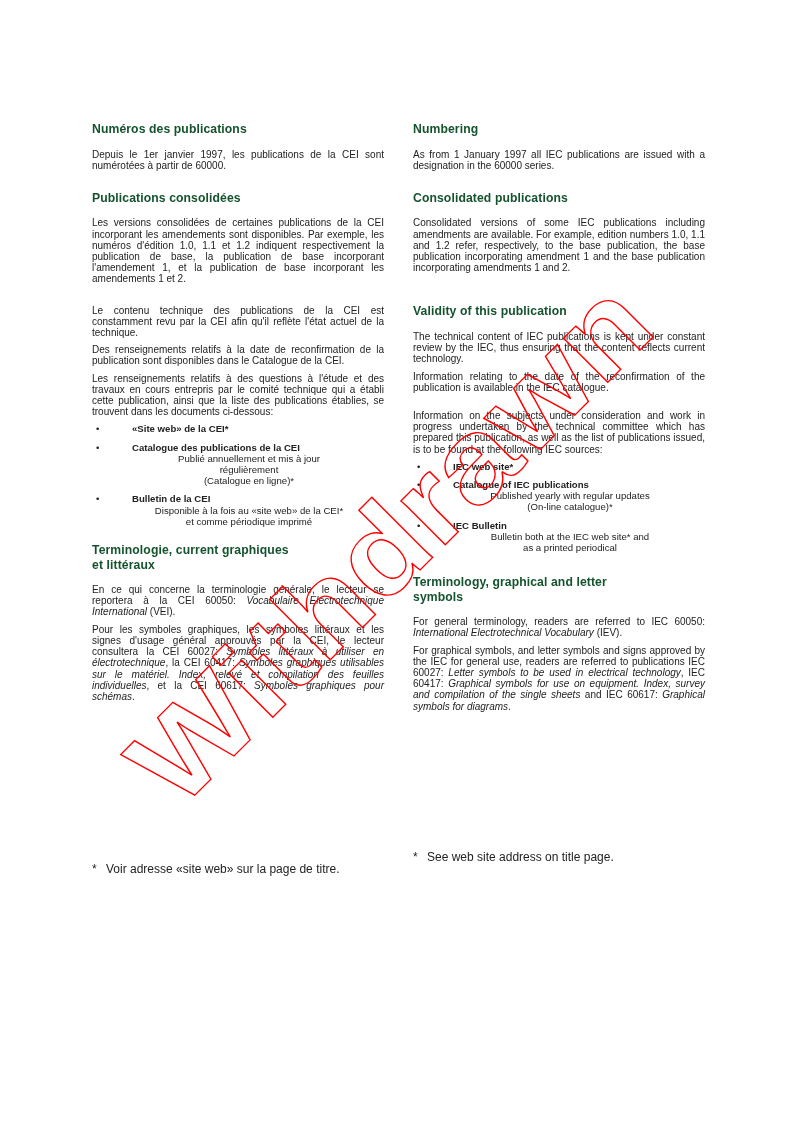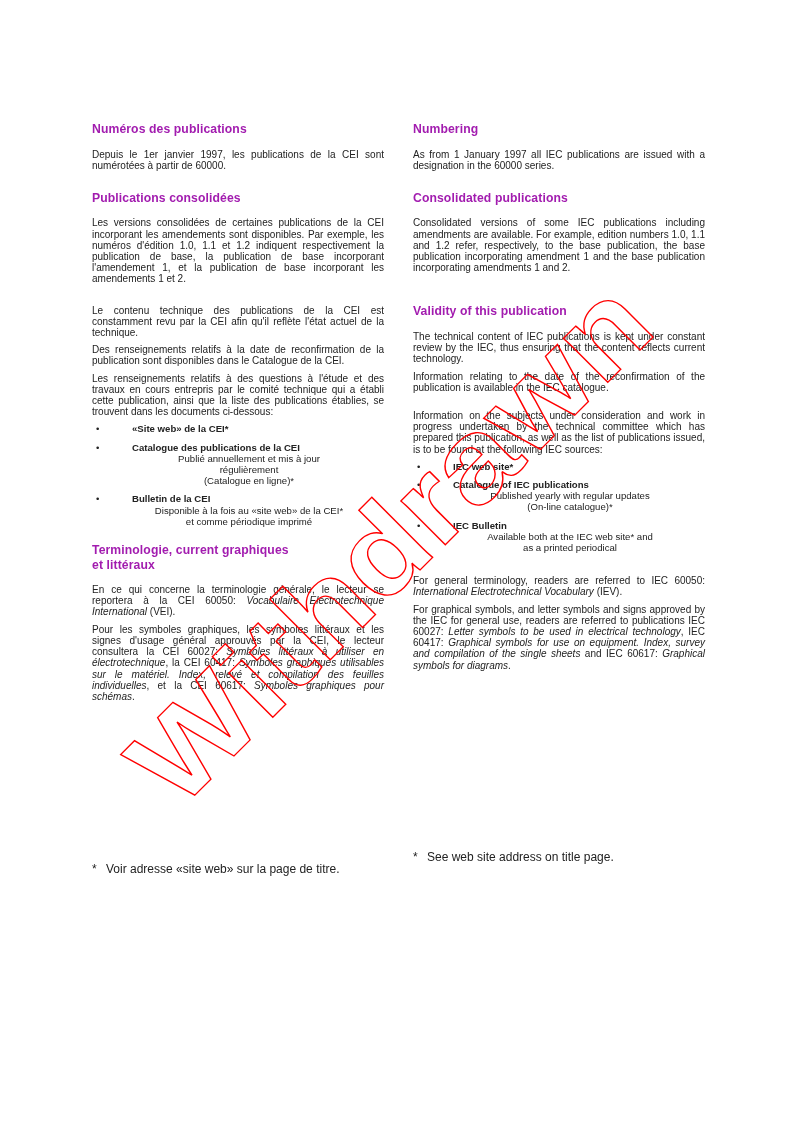--- a/index.html
+++ b/index.html
@@ -2,21 +2,21 @@
 <html><head>
 <meta charset="utf-8">
 <style>
   html, body { margin: 0; padding: 0; background: #ffffff; }
   body { width: 793px; height: 1122px; position: relative; overflow: hidden;
          font-family: "Liberation Sans", sans-serif; color: #1a1a1a; }
   .page { position: absolute; left: 0; top: 0; width: 793px; height: 1122px; }
   .col { position: absolute; top: 122px; width: 292px; }
   .col-left { left: 92px; }
   .col-right { left: 413px; }
-  h2 { font-size: 12.2px; font-weight: bold; margin: 0 0 12px 0; line-height: 14.5px; letter-spacing: 0.1px; color: #a21caf; }
+  h2 { font-size: 12.2px; font-weight: bold; margin: 0 0 12px 0; line-height: 14.5px; letter-spacing: 0.1px; color: #14532d; }
   p { font-size: 10px; line-height: 11.2px; margin: 0 0 6px 0; text-align: justify; color: #222; }
   .sec { margin-bottom: 20px; }
   ul { list-style: none; padding: 0; margin: 4px 0 0 0; }
   li { position: relative; padding-left: 22px; font-size: 9.6px; line-height: 11.2px; margin-bottom: 7px; color: #222; }
   li .bullet { position: absolute; left: 4px; top: 0; }
   li .item-title { font-weight: bold; display: block; margin-left: 18px; }
   li .item-line { display: block; text-align: center; }
   i { font-style: italic; }
   .footnote { position: absolute; font-size: 12px; line-height: 11px; color: #222; }
   .footnote .star { display: inline-block; width: 14px; }
@@ -100,27 +100,31 @@
         </li>
         <li>
           <span class="bullet">•</span>
           <span class="item-title">Catalogue of IEC publications</span>
           <span class="item-line">Published yearly with regular updates</span>
           <span class="item-line">(On-line catalogue)*</span>
         </li>
         <li>
           <span class="bullet">•</span>
           <span class="item-title">IEC Bulletin</span>
-          <span class="item-line">Available both at the IEC web site* and</span>
+          <span class="item-line">Bulletin both at the IEC web site* and</span>
           <span class="item-line">as a printed periodical</span>
         </li>
       </ul>
     </div>
 
     <div class="sec">
+      <h2>
+        <span>Terminology, graphical and letter</span><br>
+        <span>symbols</span>
+      </h2>
       <p><span>For general terminology, readers are referred to IEC 60050: </span><i>International Electrotechnical Vocabulary</i><span> (IEV).</span></p>
       <p><span>For graphical symbols, and letter symbols and signs approved by the IEC for general use, readers are referred to publications IEC 60027: </span><i>Letter symbols to be used in electrical technology</i><span>, IEC 60417: </span><i>Graphical symbols for use on equipment. Index, survey and compilation of the single sheets</i><span> and IEC 60617: </span><i>Graphical symbols for diagrams</i><span>.</span></p>
     </div>
   </div>
 
   <div class="footnote fn-left">
     <span class="star">*</span><span>Voir adresse «site web» sur la page de titre.</span>
   </div>
   <div class="footnote fn-right">
     <span class="star">*</span><span>See web site address on title page.</span>

